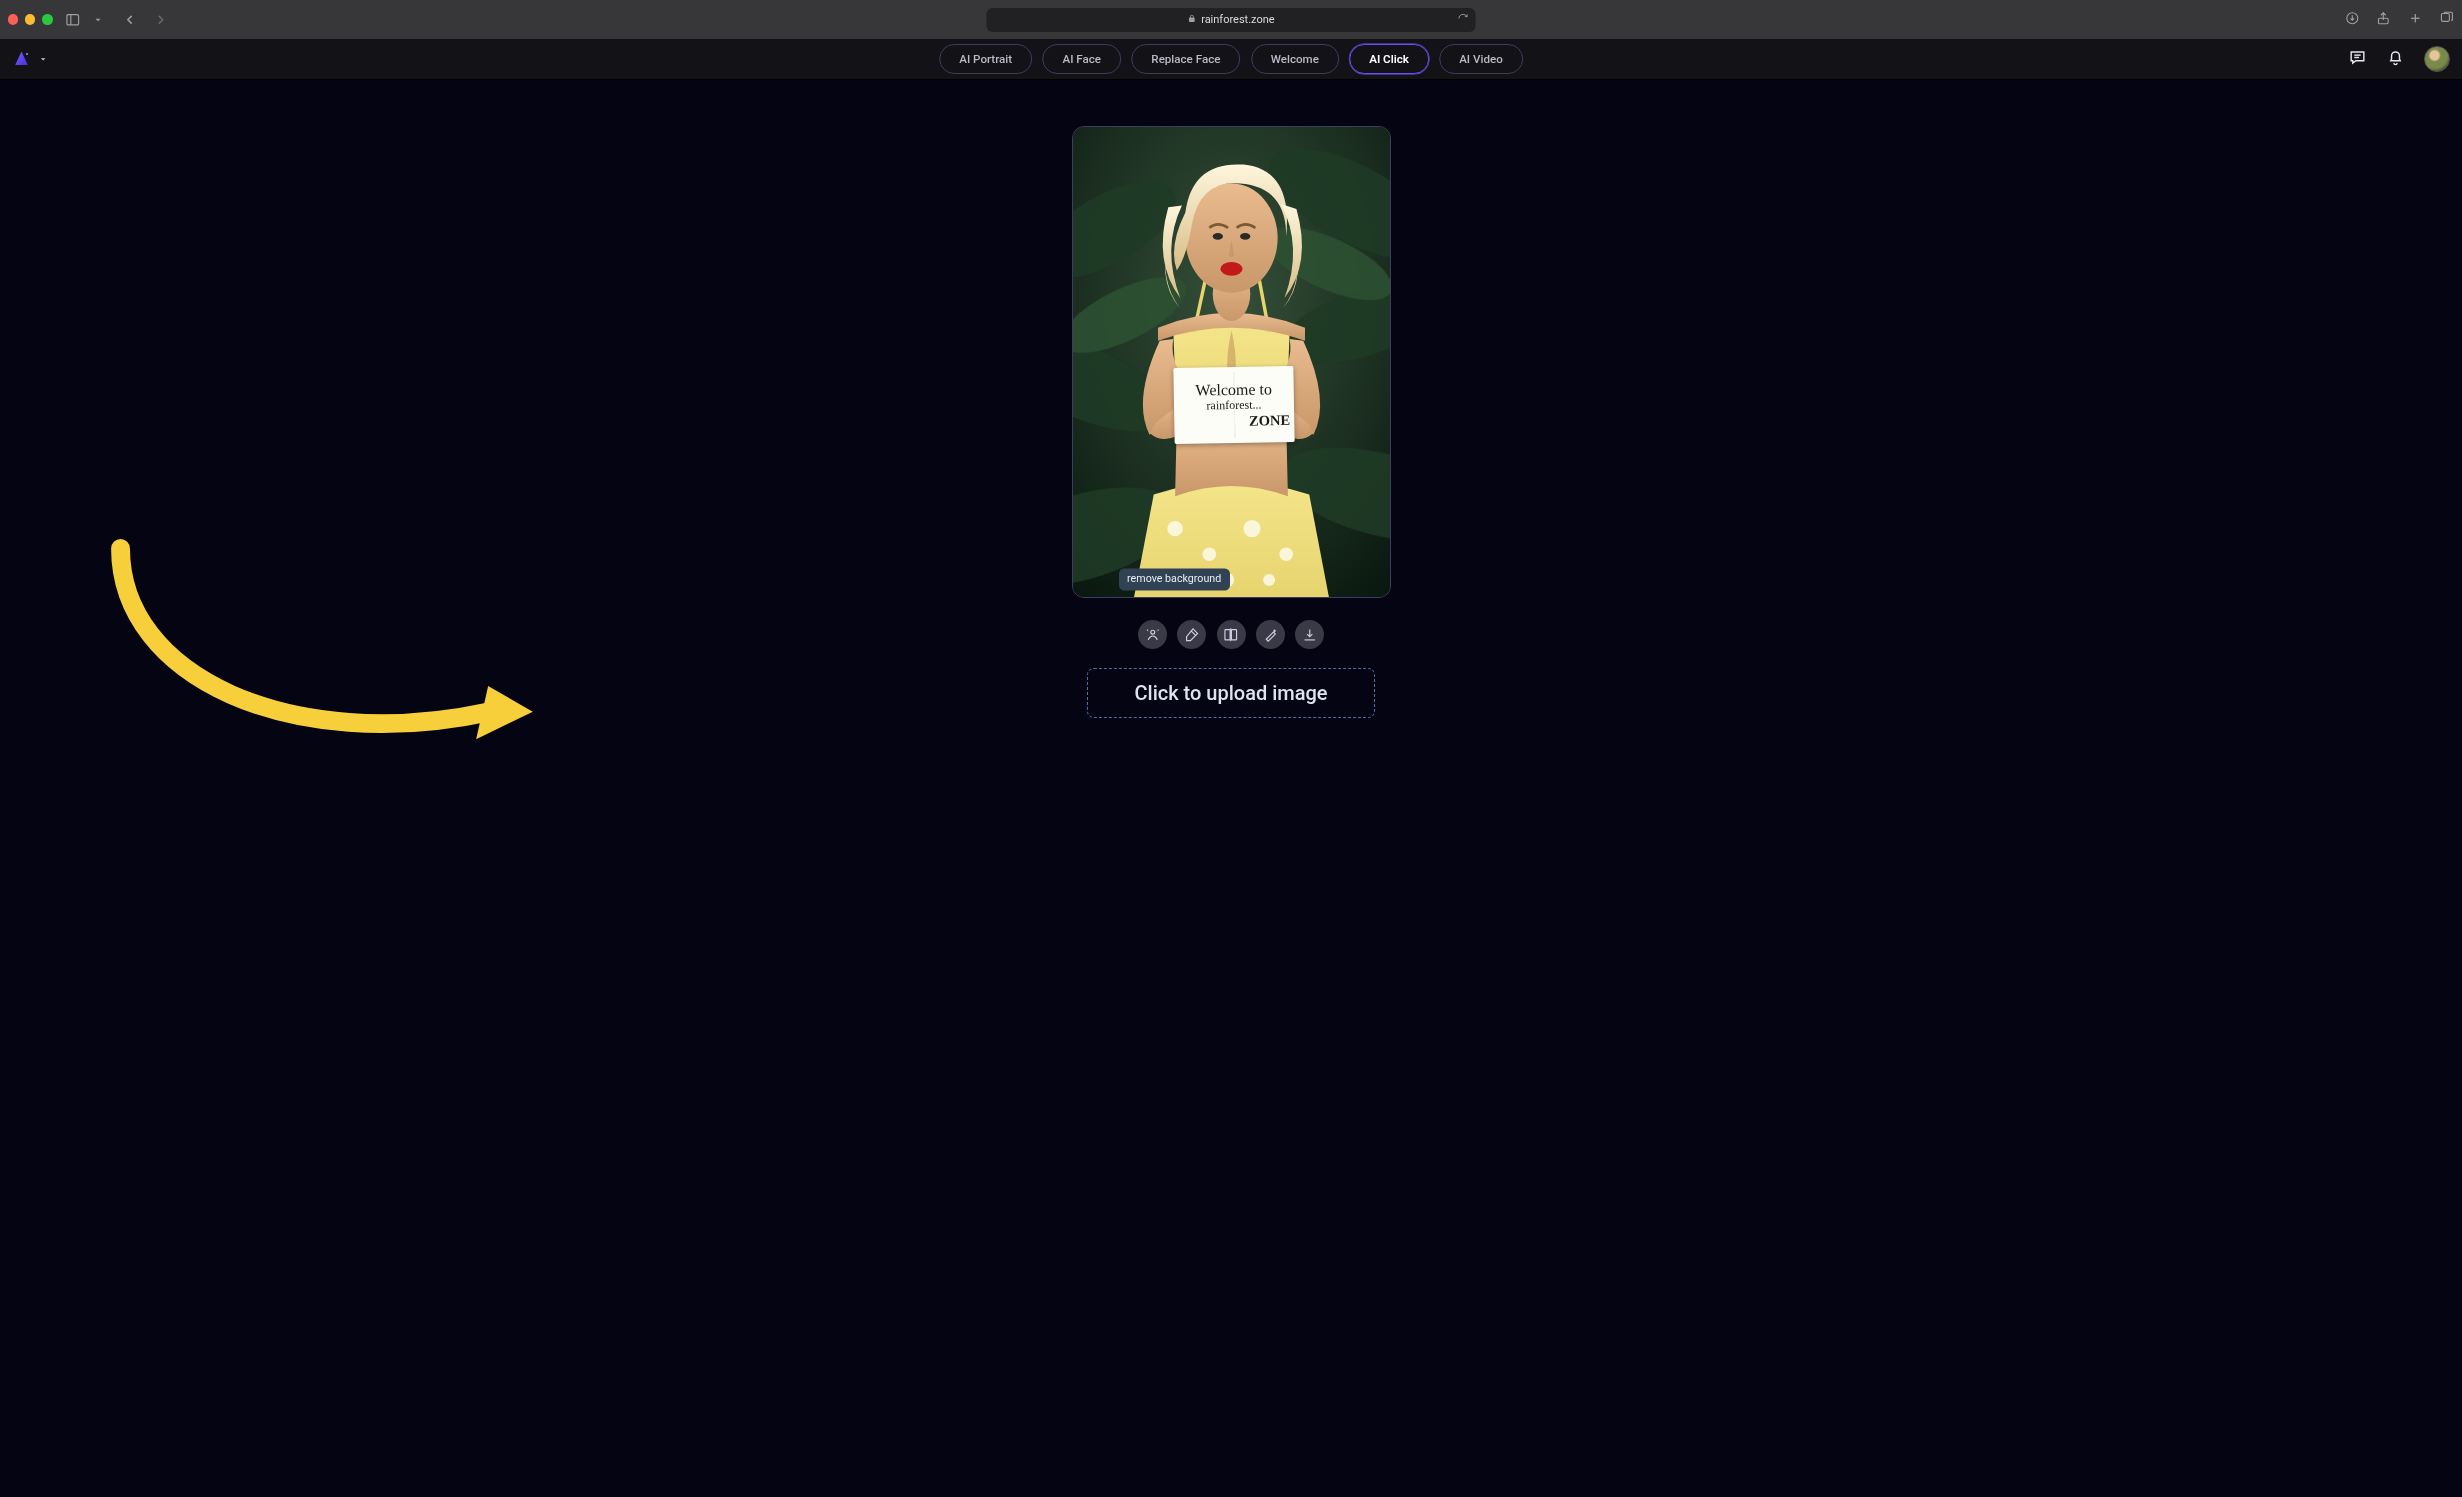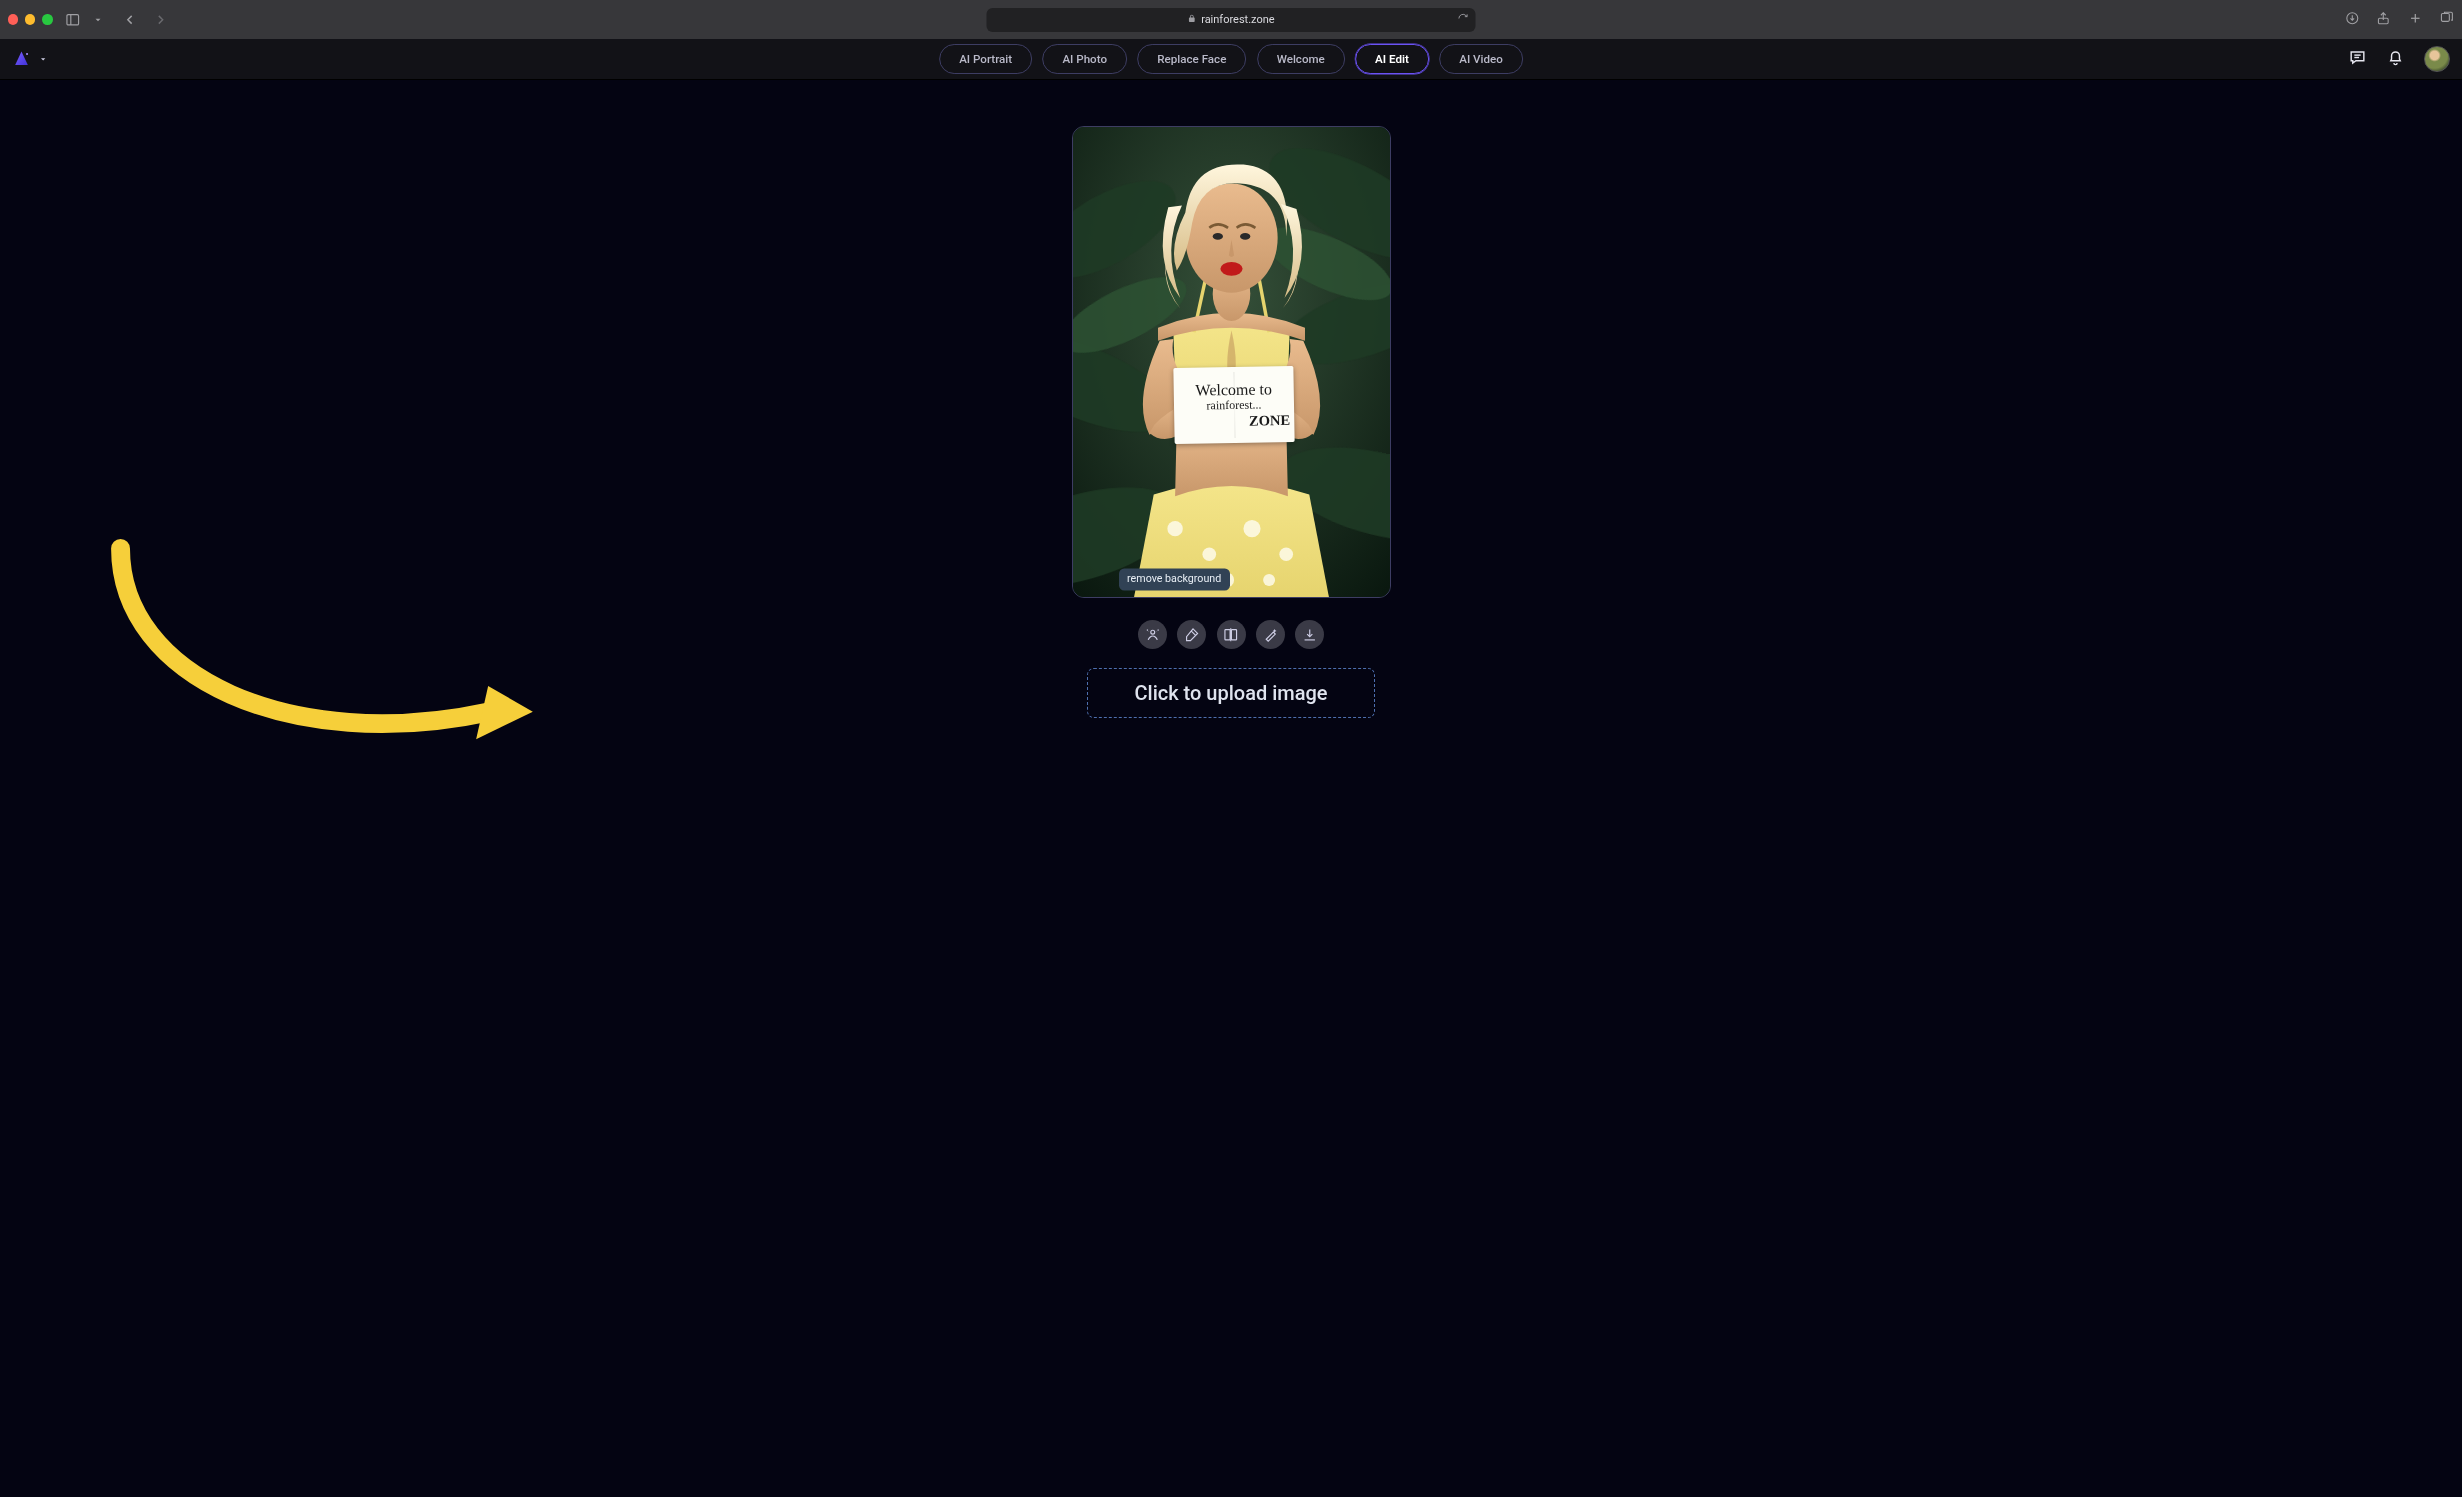--- a/index.html
+++ b/index.html
@@ -276,24 +276,24 @@
     </svg>
     <span class="logo-caret">
       <svg viewBox="0 0 24 24" fill="currentColor">
           <path d="M7 10l5 5 5-5z"></path>
         </svg>
     </span>
   </div>
 
   <div class="nav-tabs">
     <div class="nav-tab">AI Portrait</div>
-    <div class="nav-tab">AI Photo</div>
+    <div class="nav-tab">AI Face</div>
     <div class="nav-tab">Replace Face</div>
     <div class="nav-tab">Welcome</div>
-    <div class="nav-tab active">AI Edit</div>
+    <div class="nav-tab active">AI Click</div>
     <div class="nav-tab">AI Video</div>
   </div>
 
   <div class="header-right">
     <span><svg viewBox="0 0 24 24" fill="none" stroke="currentColor" stroke-width="1.8">
           <path d="M4 5h16v11H10l-4 3v-3H4z"></path>
           <line x1="8" y1="9" x2="16" y2="9"></line>
           <line x1="8" y1="12" x2="14" y2="12"></line>
         </svg></span>
     <span><svg viewBox="0 0 24 24" fill="none" stroke="currentColor" stroke-width="1.8">

